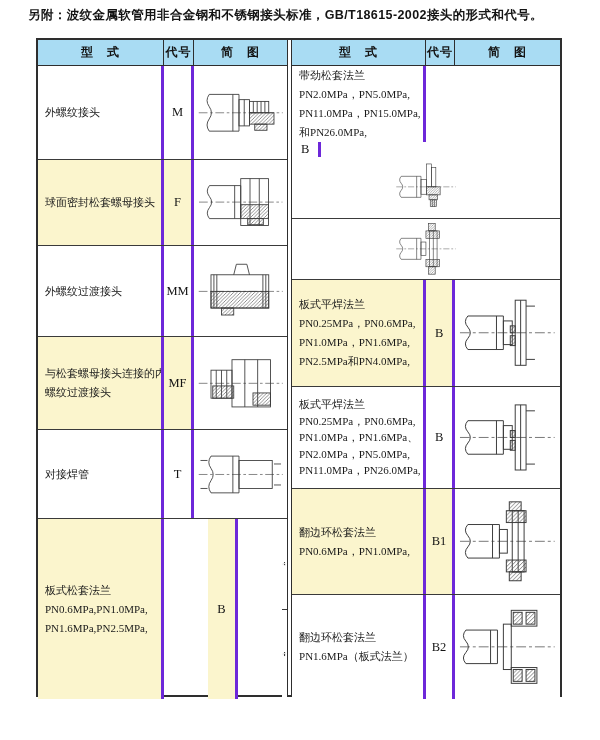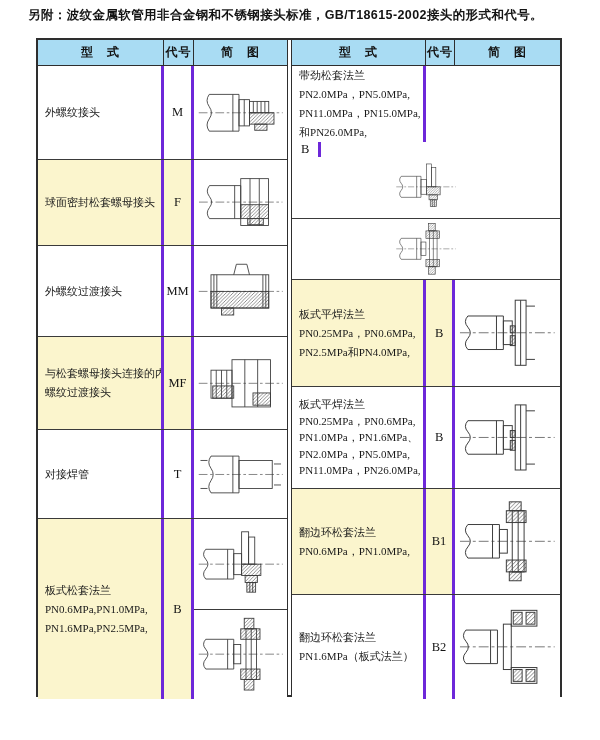--- a/index.html
+++ b/index.html
@@ -231,21 +231,21 @@
                   <line x1="4" y1="29" x2="12" y2="29"></line>
                   <line x1="4" y1="61" x2="12" y2="61"></line>
                   <line x1="88" y1="33" x2="96" y2="33"></line>
                   <line x1="88" y1="57" x2="96" y2="57"></line>
                   <line x1="2" y1="45" x2="98" y2="45" stroke-width="0.7" stroke-dasharray="10 3 3 3"></line>
                 </g>
               </svg>
             </div>
           </div>
         </div>
-        <div class="row hl last" style="height: 180px;">
+        <div class="row hl last" style="height: 180px; gap: 44px;">
           <div class="cell type c0">
             <div class="tline">板式松套法兰</div>
             <div class="tline">PN0.6MPa,PN1.0MPa,</div>
             <div class="tline">PN1.6MPa,PN2.5MPa,</div>
           </div>
           <div class="cell code c1">
             <span>B</span>
           </div>
           <div class="cell diagram c2">
             <div class="dcell">
@@ -370,20 +370,21 @@
                   <line x1="2" y1="45" x2="98" y2="45" stroke-width="0.7" stroke-dasharray="10 3 3 3"></line>
                 </g>
               </svg>
             </div>
           </div>
         </div>
         <div class="row hl" style="height: 107px;">
           <div class="cell type c0">
             <div class="tline">板式平焊法兰</div>
             <div class="tline">PN0.25MPa，PN0.6MPa,</div>
+            <div class="tline">PN1.0MPa，PN1.6MPa,</div>
             <div class="tline">PN2.5MPa和PN4.0MPa,</div>
           </div>
           <div class="cell code c1">
             <span>B</span>
           </div>
           <div class="cell diagram c2">
             <div class="dcell">
               <svg viewBox="0 0 100 90" preserveAspectRatio="xMidYMid meet">
                 <defs>
                   <pattern id="hp10" width="4" height="4" patternUnits="userSpaceOnUse">

